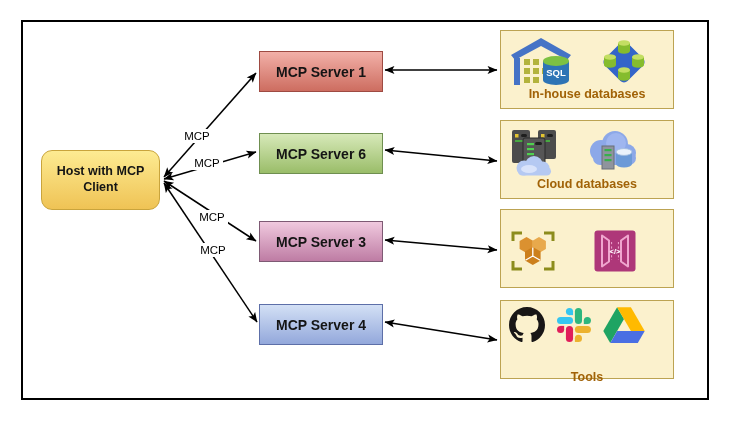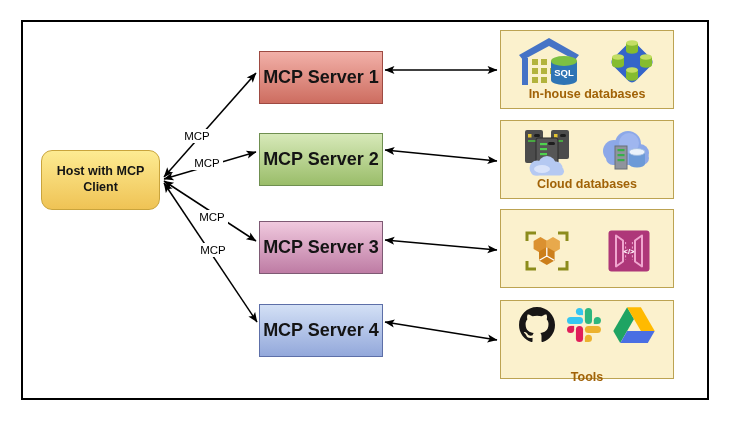--- a/index.html
+++ b/index.html
@@ -8,30 +8,30 @@
   .frame{position:absolute;left:21px;top:20px;width:688px;height:380px;border:2px solid #000;box-sizing:border-box;}
   .edges{position:absolute;left:0;top:0;width:731px;height:421px;z-index:2;pointer-events:none;}
 
   .node{position:absolute;z-index:3;display:flex;align-items:center;justify-content:center;
         text-align:center;font-weight:bold;color:#141414;box-sizing:border-box;}
 
   .host{left:41px;top:150px;width:119px;height:60px;border-radius:11px;
         background:linear-gradient(#FDEB92,#EFC355);border:1px solid #C9A43C;
         font-size:12.5px;line-height:1.25;justify-content:flex-end;}
 
-  .server{left:259px;width:124px;height:53px;font-size:18px;}
+  .server{left:259px;width:124px;height:41px;font-size:14px;}
   .s1{top:51px;background:linear-gradient(#F2B0A8,#CD6D60);border:1px solid #9E4A42;}
   .s2{top:133px;background:linear-gradient(#D7E9B9,#9ABD69);border:1px solid #6F8F50;}
   .s3{top:221px;background:linear-gradient(#F0C9DE,#BE7CA4);border:1px solid #7E5A74;justify-content:center;}
   .s4{top:304px;background:linear-gradient(#D3E0F5,#93A8DB);border:1px solid #5D6FA8;}
 
   .res{position:absolute;left:500px;width:174px;height:79px;z-index:3;box-sizing:border-box;
        background:#FBF1CD;border:1.5px solid #BCA352;display:flex;flex-direction:column;}
   .r1{top:30px;}  .r2{top:120px;}  .r3{top:209px;}  .r4{top:300px;gap:27px;}
-  .res-icons{flex:1;display:flex;align-items:center;justify-content:center;padding-top:5px;}
+  .res-icons{flex:1;display:flex;align-items:center;padding-top:5px;padding-left:8px;}
   .g26{gap:26px;} .g36{gap:36px;} .g12{gap:12px;}
   .res-label{text-align:center;font-weight:bold;font-size:12.5px;color:#a16207;padding-bottom:7px;}
 
   .mcp-text{font-size:11.5px;fill:#000;}
 </style>
 </head>
 <body>
 
 <div class="canvas">
   <div class="frame"></div>
@@ -73,21 +73,21 @@
   </svg>
 
   <div class="node host">
     <span>Host with MCP Client</span>
   </div>
 
   <div class="node server s1">
     <span>MCP Server 1</span>
   </div>
   <div class="node server s2">
-    <span>MCP Server 2</span>
+    <span>MCP Server 6</span>
   </div>
   <div class="node server s3">
     <span>MCP Server 3</span>
   </div>
   <div class="node server s4">
     <span>MCP Server 4</span>
   </div>
 
   <div class="res r1">
     <div class="res-icons g26">

